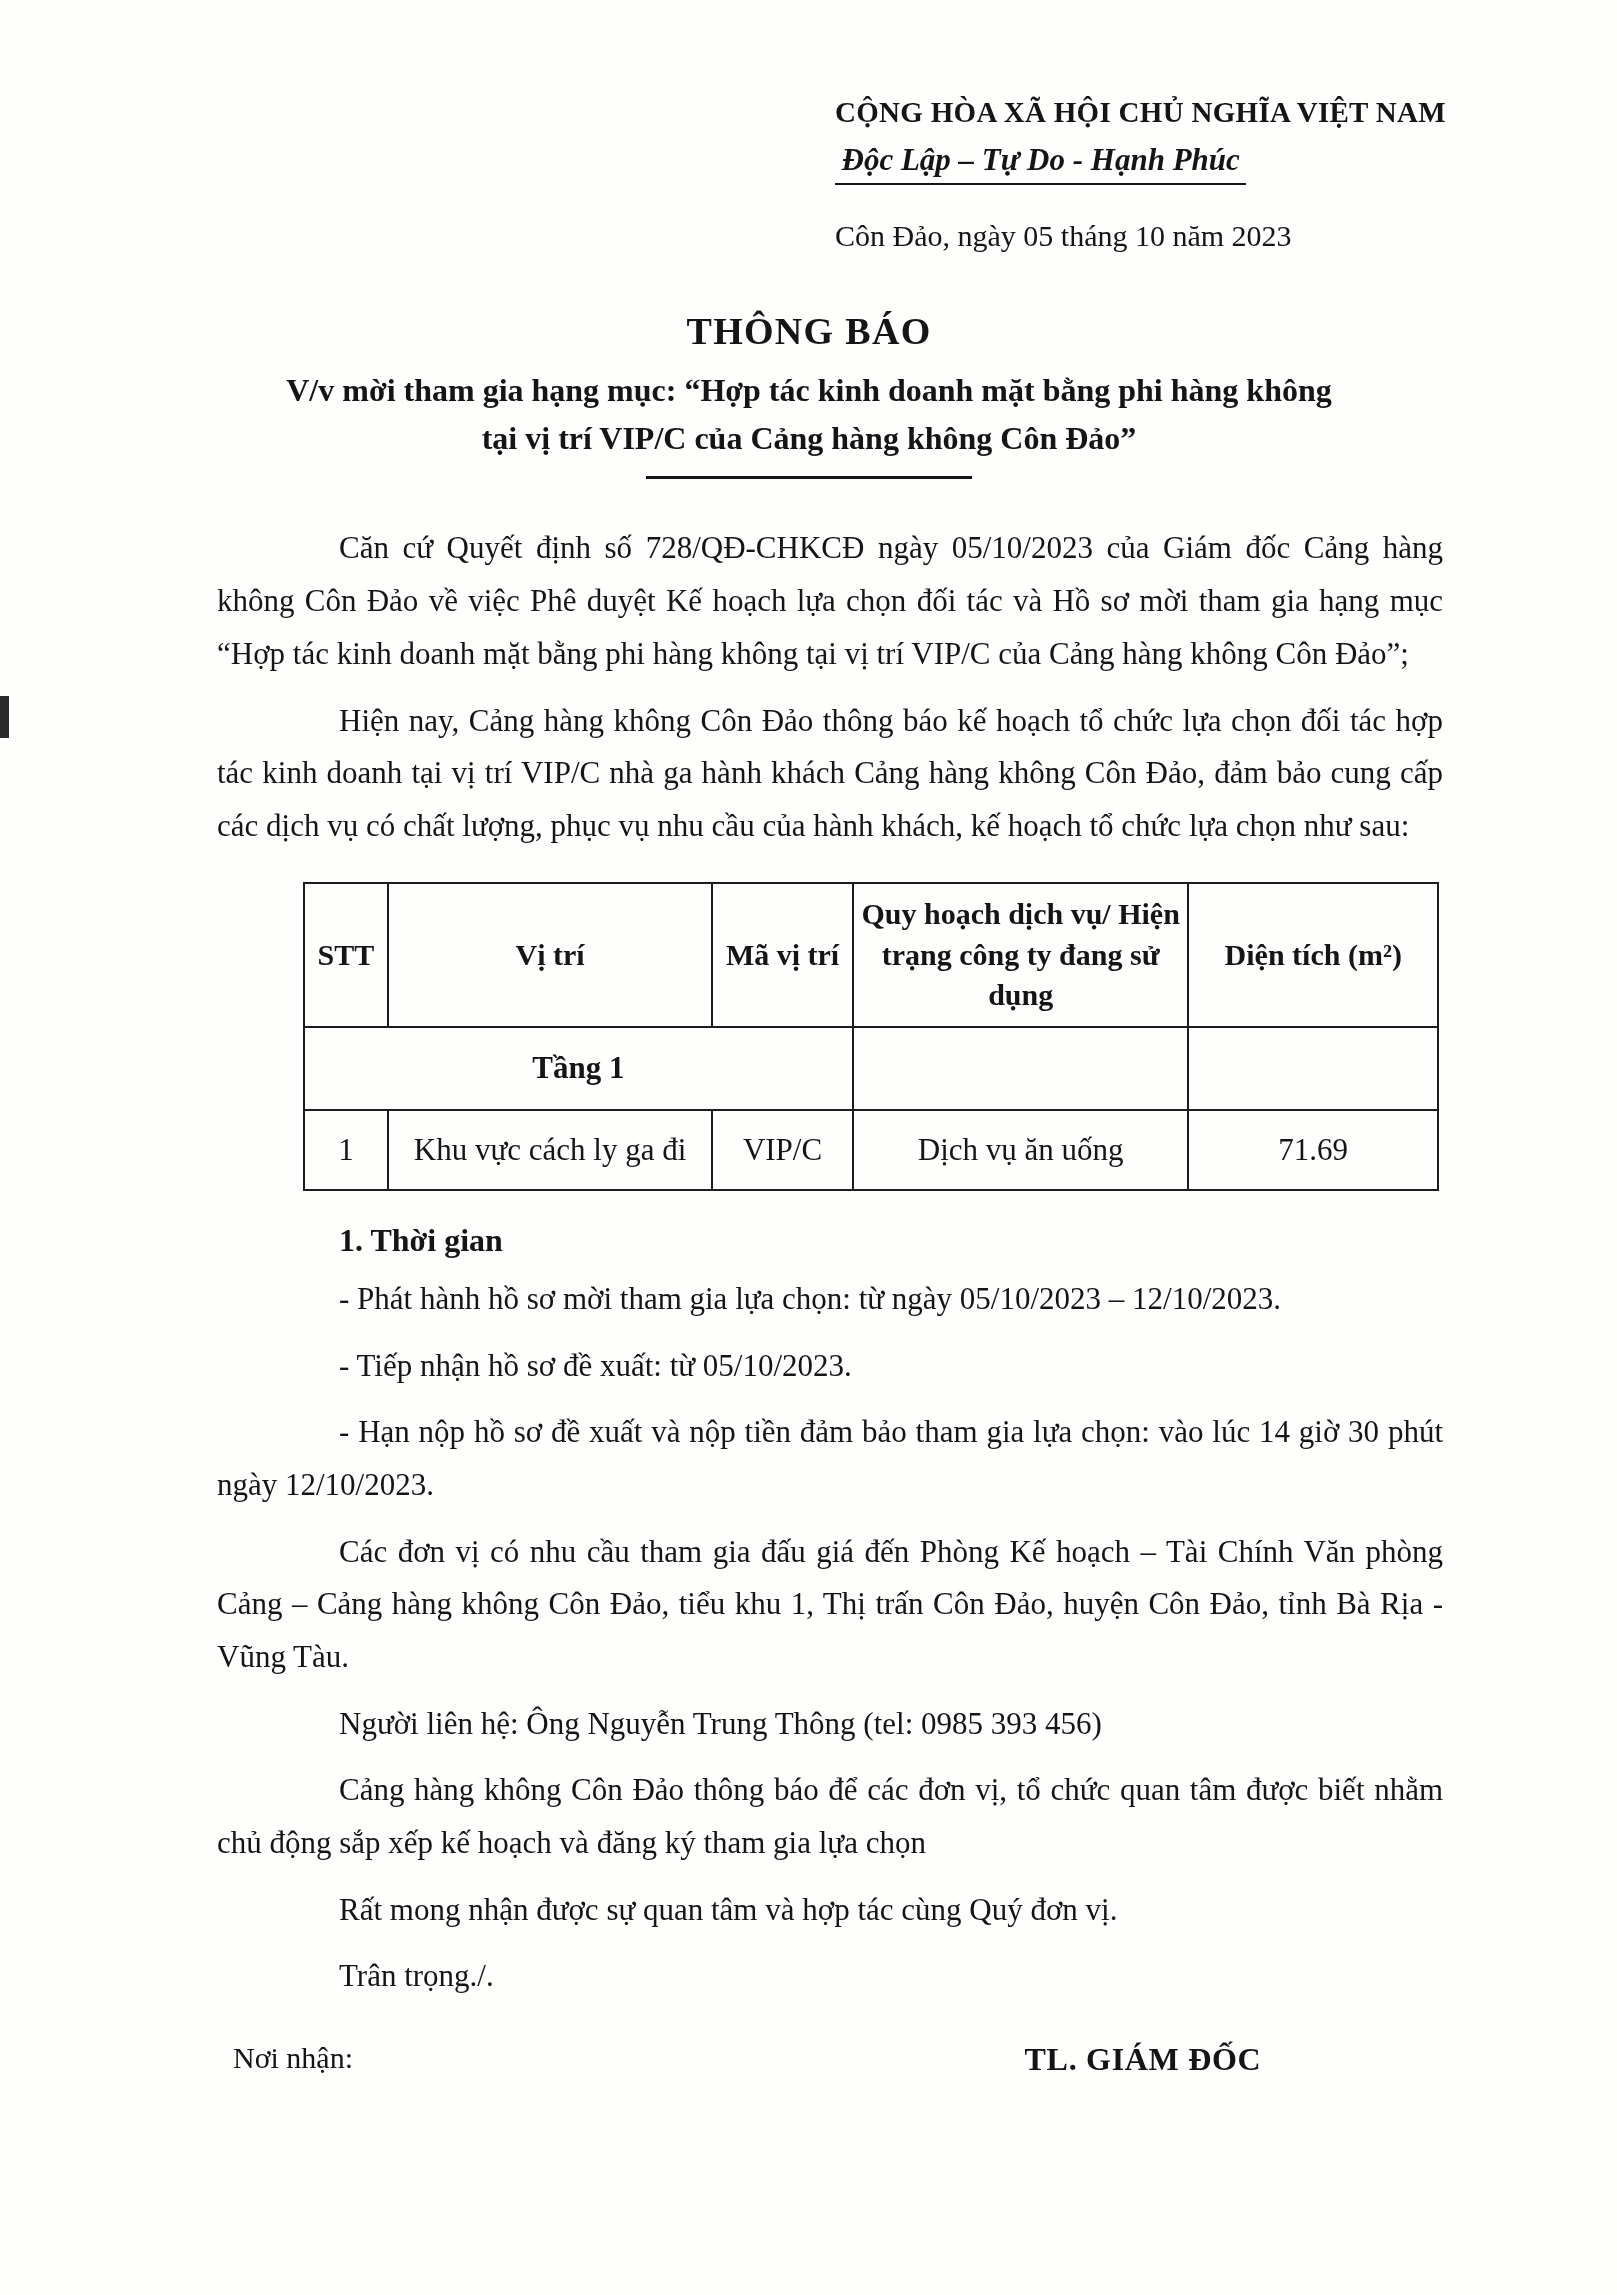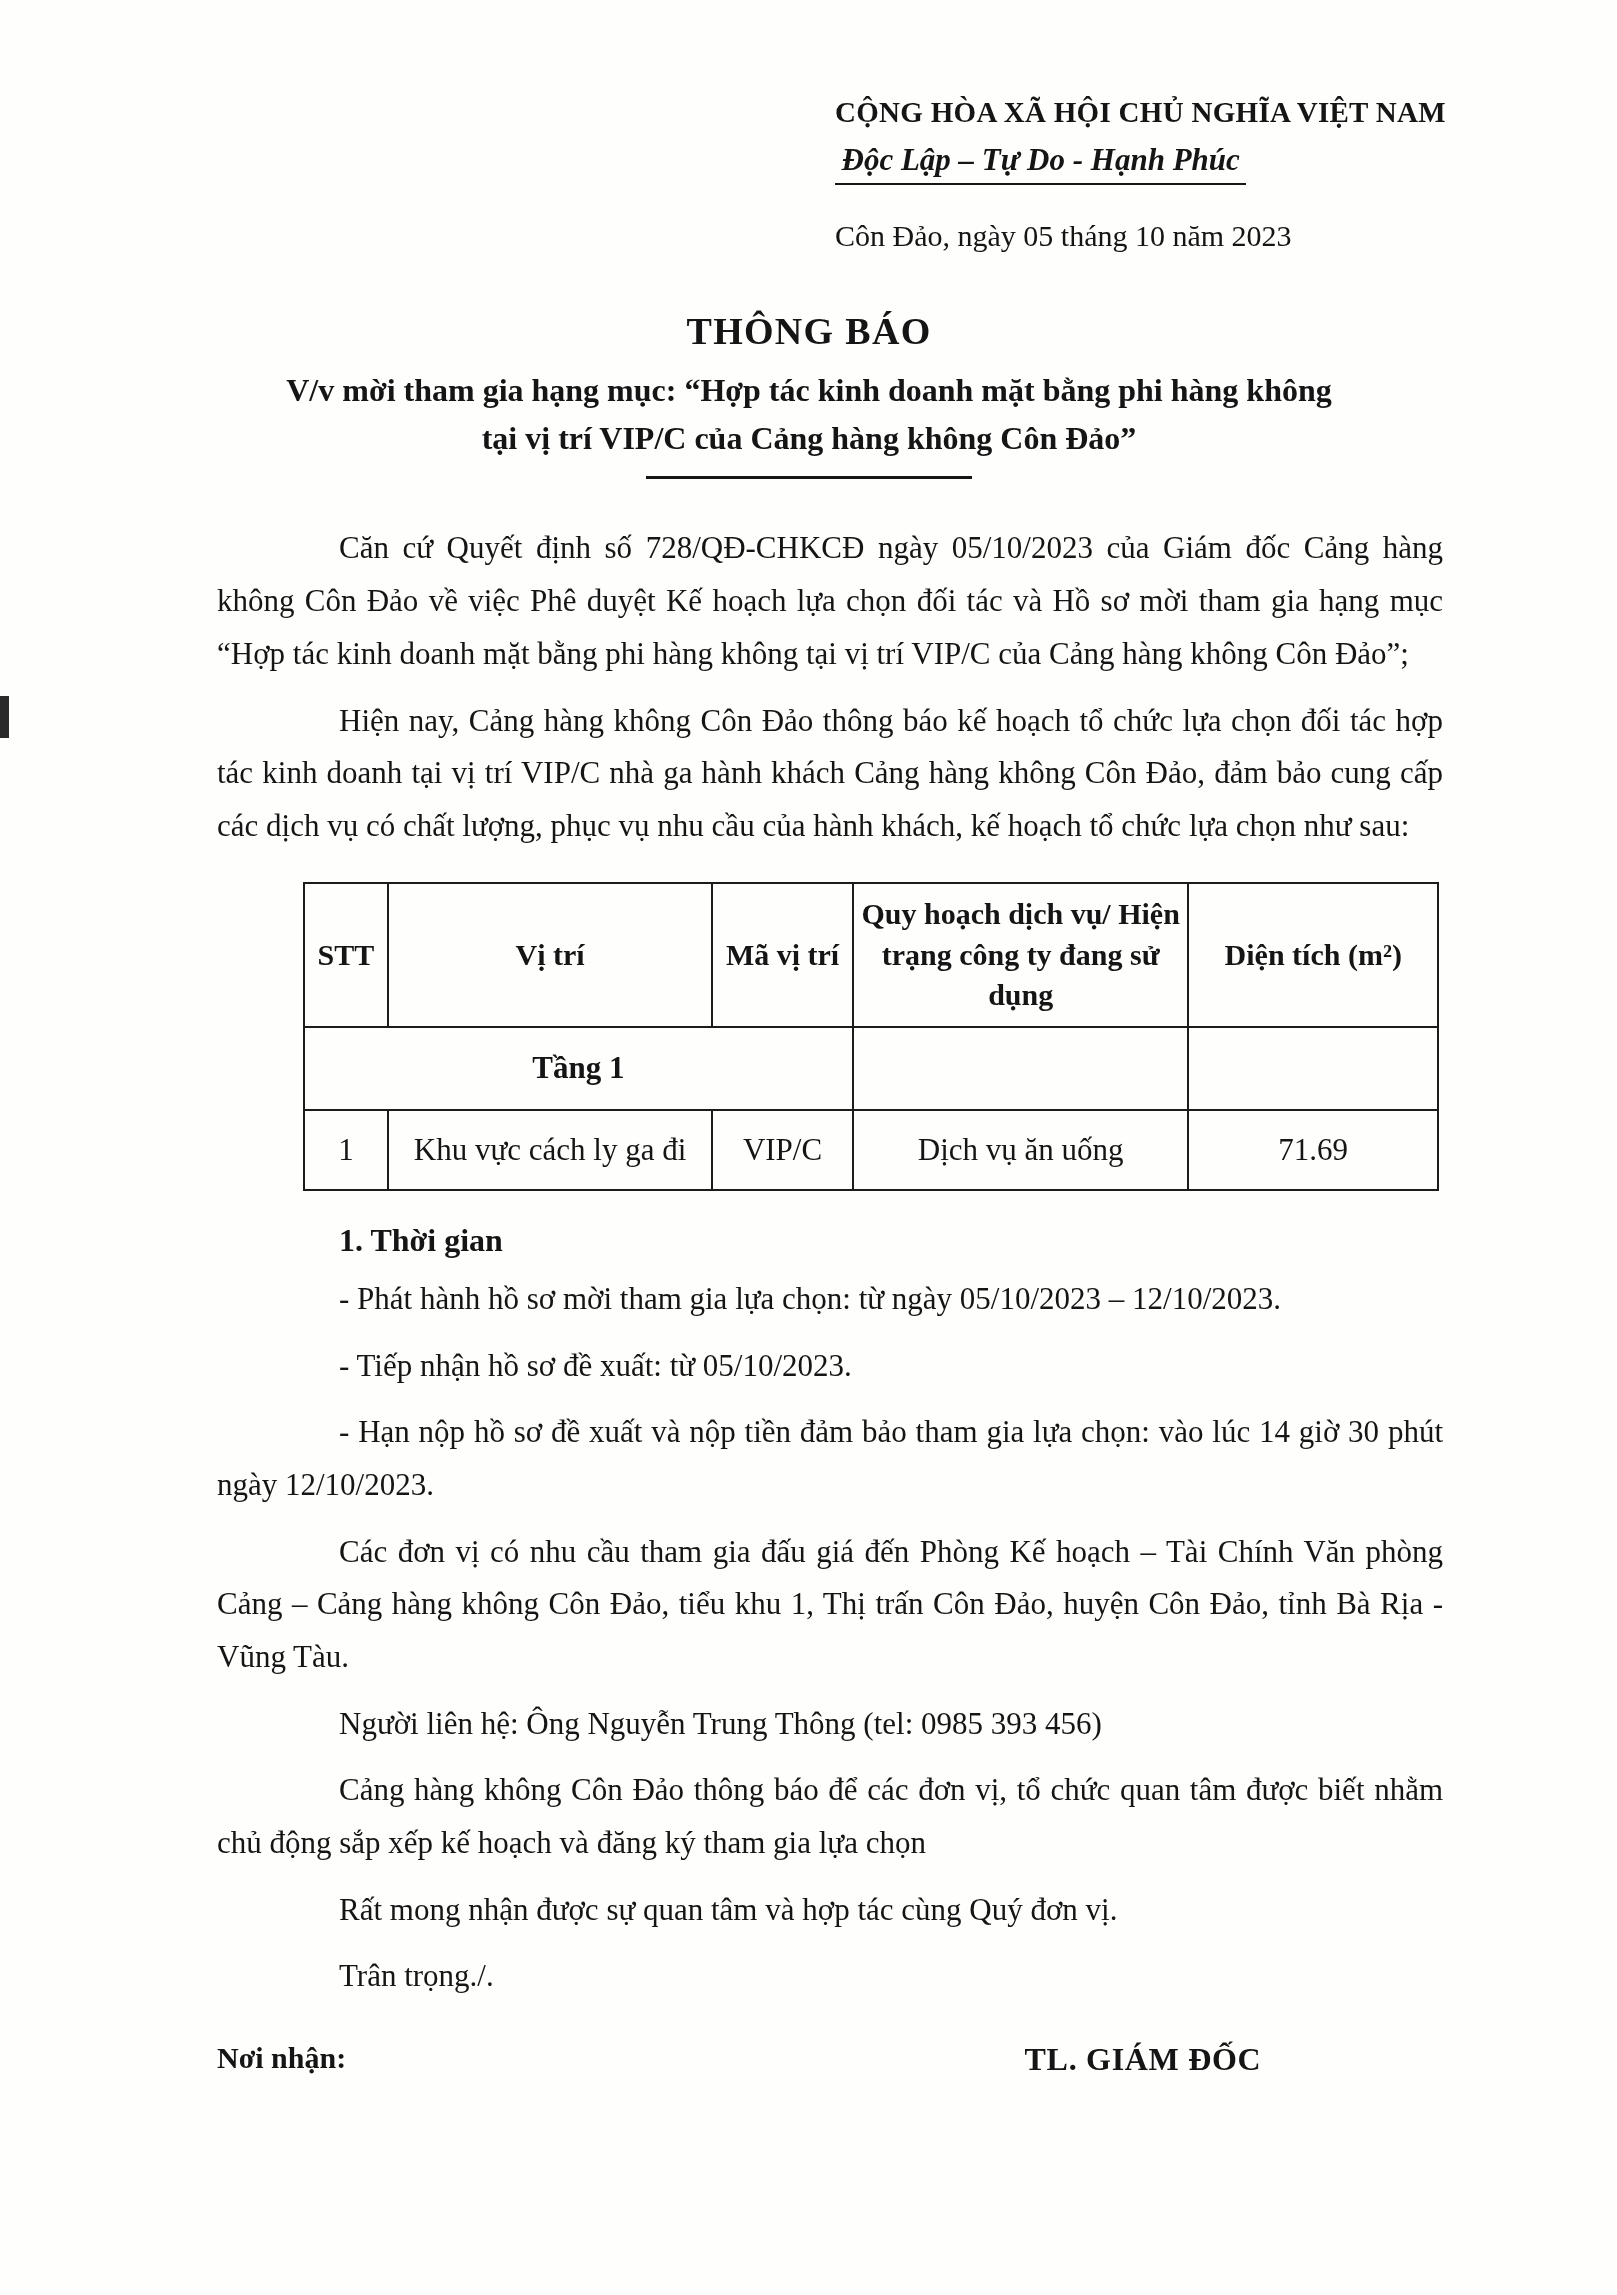--- a/index.html
+++ b/index.html
@@ -37,21 +37,21 @@
   .tbl th,.tbl td{border:2px solid #1c1c1c; text-align:center; vertical-align:middle;}
   .tbl th{font-weight:bold; padding:10.4px 6.5px; line-height:1.35;}
   .tbl td{padding:9px 6.5px; font-size:31px;}
   .tbl .group td{font-weight:bold; font-size:31px; height:63px;}
   .tbl .datarow td{height:60px;}
   .col-stt{width:7.4%;} .col-vitri{width:28.6%;} .col-ma{width:12.4%;}
   .col-quyhoach{width:29.6%;} .col-dientich{width:22%;}
   
   .footer{display:flex; margin-top:38px;}
   .noi-nhan{margin-left:217px; width:404px;}
-  .noi-nhan-label{font-size:30px; font-weight:bold;}
+  .noi-nhan-label{font-size:30px; font-weight:normal;margin-left:16px;}
   .sign{position:relative; width:652px; height:456px; margin-left:auto; margin-right:149px;
         text-align:center;}
   .sign-title1{font-size:32px; font-weight:bold; letter-spacing:0.7px;}
   
   .artifact{position:absolute; left:0; top:696px; width:8.5px; height:42px; background:#2a2a2a;}
 </style>
 </head>
 <body>
 
 <div class="page">

